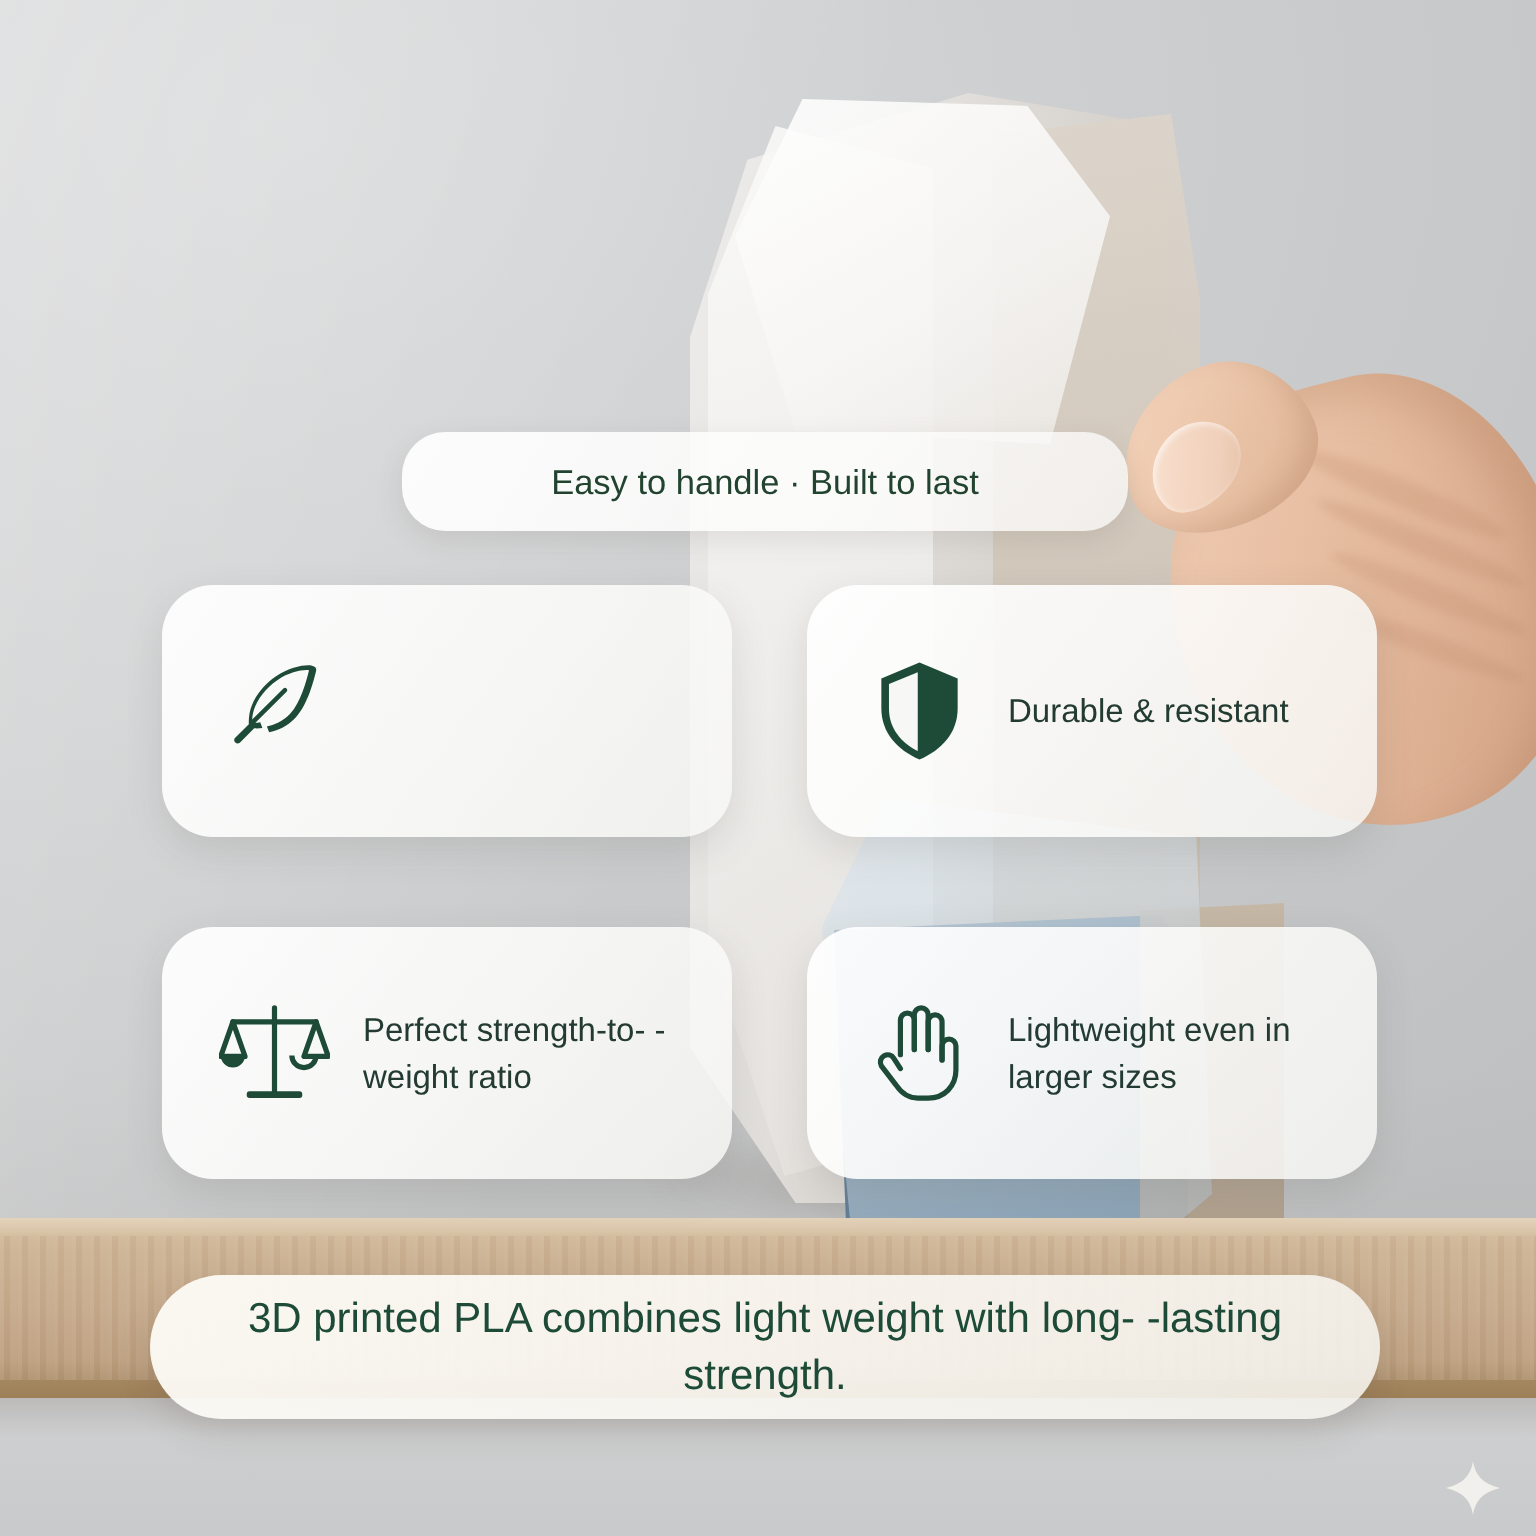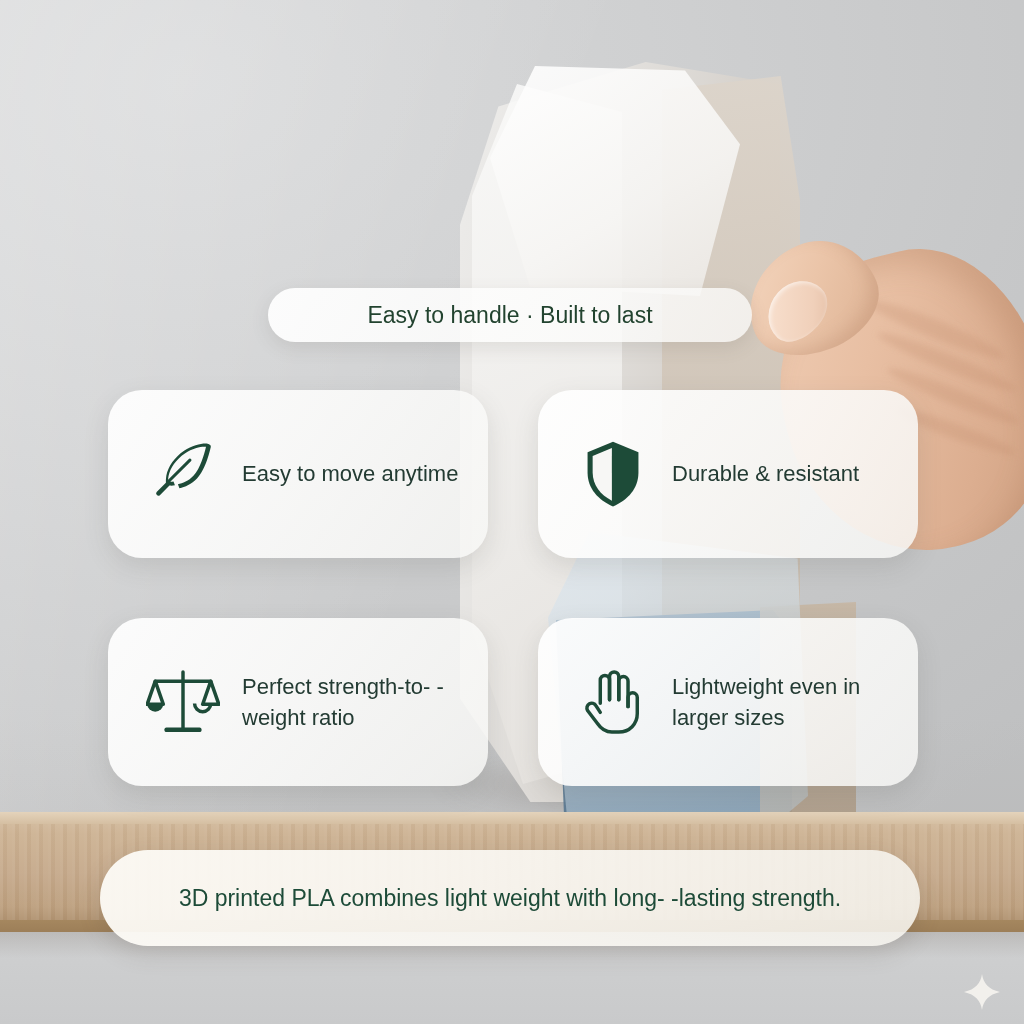--- a/index.html
+++ b/index.html
@@ -135,21 +135,21 @@
     background:linear-gradient(120deg, rgba(255,255,255,.93) 0%, rgba(253,253,252,.88) 42%, rgba(250,249,247,.84) 100%);
     box-shadow:0 8px 26px rgba(90,85,80,.16);
     display:flex;align-items:center;justify-content:center;
   }
   .pill-title .txt{
     font-size:40px;font-weight:bold;color:#1d4b38;letter-spacing:.2px;
     white-space:nowrap;
   }
 
   .pill-sub{
-    position:absolute;left:268px;top:288px;width:484px;height:54px;
+    position:absolute;left:268px;top:288px;width:484px;height:66px;
     border-radius:29px;
     background:linear-gradient(120deg, rgba(255,255,255,.92) 0%, rgba(252,252,251,.86) 60%, rgba(249,248,246,.80) 100%);
     box-shadow:0 6px 18px rgba(90,85,80,.13);
     display:flex;align-items:center;justify-content:center;
   }
   .pill-sub .txt{font-size:23px;color:#22432f;white-space:nowrap;}
 
   .card{
     position:absolute;width:380px;height:168px;border-radius:34px;
     background:linear-gradient(125deg, rgba(255,255,255,.93) 0%, rgba(252,252,251,.89) 45%, rgba(247,247,245,.84) 100%);
@@ -166,21 +166,21 @@
   .card .lbl{font-size:22px;line-height:1.42;color:#233b33;}
 
   .pill-caption{
     position:absolute;left:100px;top:850px;width:820px;height:96px;
     border-radius:48px;
     background:linear-gradient(120deg, rgba(253,251,246,.95) 0%, rgba(250,248,243,.92) 50%, rgba(246,244,238,.88) 100%);
     box-shadow:0 8px 22px rgba(90,80,65,.18);
     display:flex;align-items:center;justify-content:center;text-align:center;
   }
   .pill-caption .txt{
-    font-size:23px;line-height:1.34;color:#1d4b38;max-width:700px;
+    font-size:28px;line-height:1.34;color:#1d4b38;max-width:700px;
   }
 
   .sparkle{position:absolute;left:962px;top:972px;width:40px;height:40px;}
   .sparkle svg{width:40px;height:40px;display:block;}
 </style>
 </head>
 <body>
 
 <div class="stage">
 
@@ -224,21 +224,20 @@
     <div class="pill-sub">
       <span class="txt">Easy to handle · Built to last</span>
     </div>
 
     <div class="card c1">
       <span class="ic">
         <svg viewBox="0 0 64 64" aria-hidden="true">
           <path fill="#1d4b38" d="M54.5 6.2c-2.1-1.6-12.6-.4-21.6 5.7C24.6 17.5 19 25.8 17.6 33.4c-.4 2.2-.5 4.3-.4 6.2L9.2 47.5a2 2 0 0 0 2.8 2.8l8.3-8.3c1.4.1 3 .1 4.7-.2l-1.2-3.3c-1 .2-1.9.3-2.8.3l18.1-18.1a1.3 1.3 0 0 0-1.8-1.8L19.1 36.9c.1-1 .2-2 .4-3.1C20.8 26.9 26 19.4 33.6 14.2c7.2-4.9 15-6.2 18.3-5.7-1.6 6.6-4.8 18.6-10.9 25.1-4.2 4.5-9.2 6.5-13.4 7.3l1.3 3.4c4.8-1 10.5-3.4 15.2-8.4C51.5 28 54.9 13.2 56 8.8c.2-1 0-1.9-1.5-2.6z"></path>
         </svg>
       </span>
-      <span class="lbl">Easy to move anytime</span>
     </div>
 
     <div class="card c2">
       <span class="ic">
         <svg viewBox="0 0 64 64" aria-hidden="true">
           <path fill="#1d4b38" d="M32 4 10 13.2v17.2c0 14.3 9.2 23.9 22 29.6 12.8-5.7 22-15.3 22-29.6V13.2L32 4z"></path>
           <path fill="#f7f7f5" d="M31 9.6 14.4 16.5v14c0 11.6 7 19.6 16.6 24.6V9.6z"></path>
         </svg>
       </span>
       <span class="lbl">Durable &amp; resistant</span>

